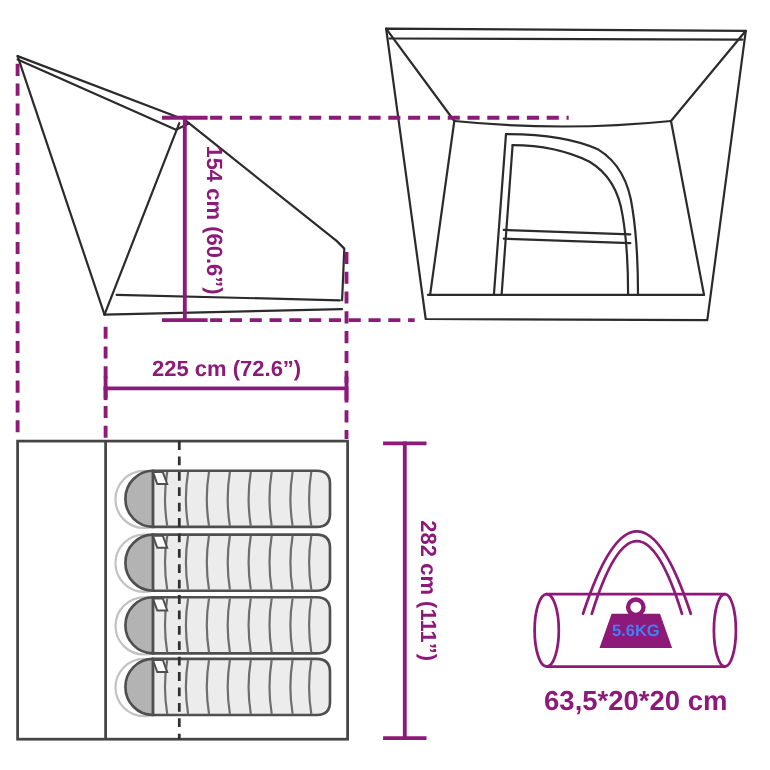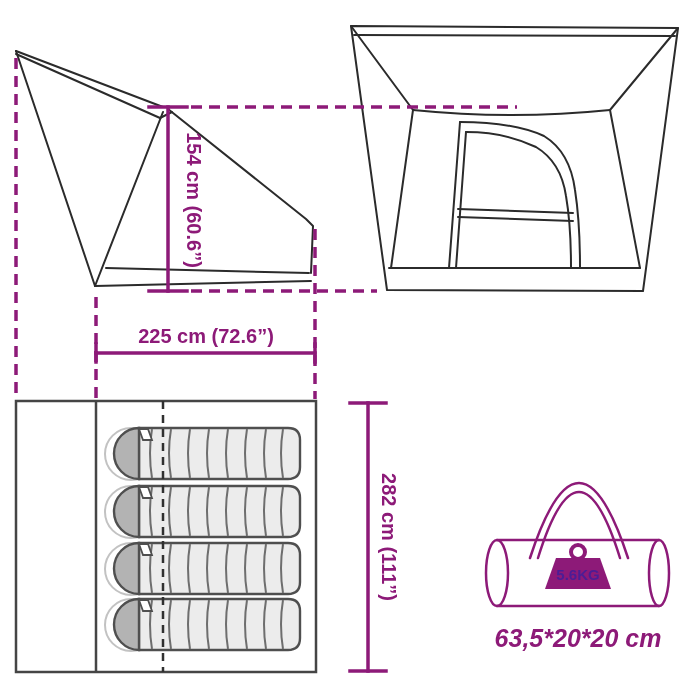--- a/index.html
+++ b/index.html
@@ -6,21 +6,21 @@
   .canvas{
     position:relative;width:700px;height:700px;background:#ffffff;
     font-family:"Liberation Sans",sans-serif;overflow:hidden;
   }
   svg{position:absolute;left:0;top:0;}
   .label{
     position:absolute;color:#8D1A78;font-weight:bold;white-space:nowrap;
     transform:translate(-50%,-50%);line-height:1;
   }
   .label.rot{transform:translate(-50%,-50%) rotate(90deg);}
-  .label.white{color:#4c1d95;}
+  .label.white{color:#3b82f6;}
 </style>
 </head>
 <body>
 
 <div class="canvas">
 
   <svg width="700" height="700" viewBox="0 0 700 700">
 
     <g fill="none" stroke="#2B2B2B" stroke-width="2" stroke-linejoin="round" stroke-linecap="round">
       <path d="M16,51 L163,107"></path>
@@ -117,14 +117,14 @@
   </svg>
 
   <div class="label rot" style="left:194px;top:200px;font-size:20px;">154 cm (60.6”)</div>
 
   <div class="label" style="left:206px;top:336px;font-size:20px;">225 cm (72.6”)</div>
 
   <div class="label rot" style="left:389px;top:537px;font-size:20px;">282 cm (111”)</div>
 
   <div class="label white" style="left:578px;top:574px;font-size:15px;">5.6KG</div>
 
-  <div class="label" style="left:578px;top:638px;font-size:25px;font-style:italic;">63,5*20*20 cm</div>
+  <div class="label" style="left:578px;top:638px;font-size:25px;">63,5*20*20 cm</div>
 </div>
 
 </body></html>

